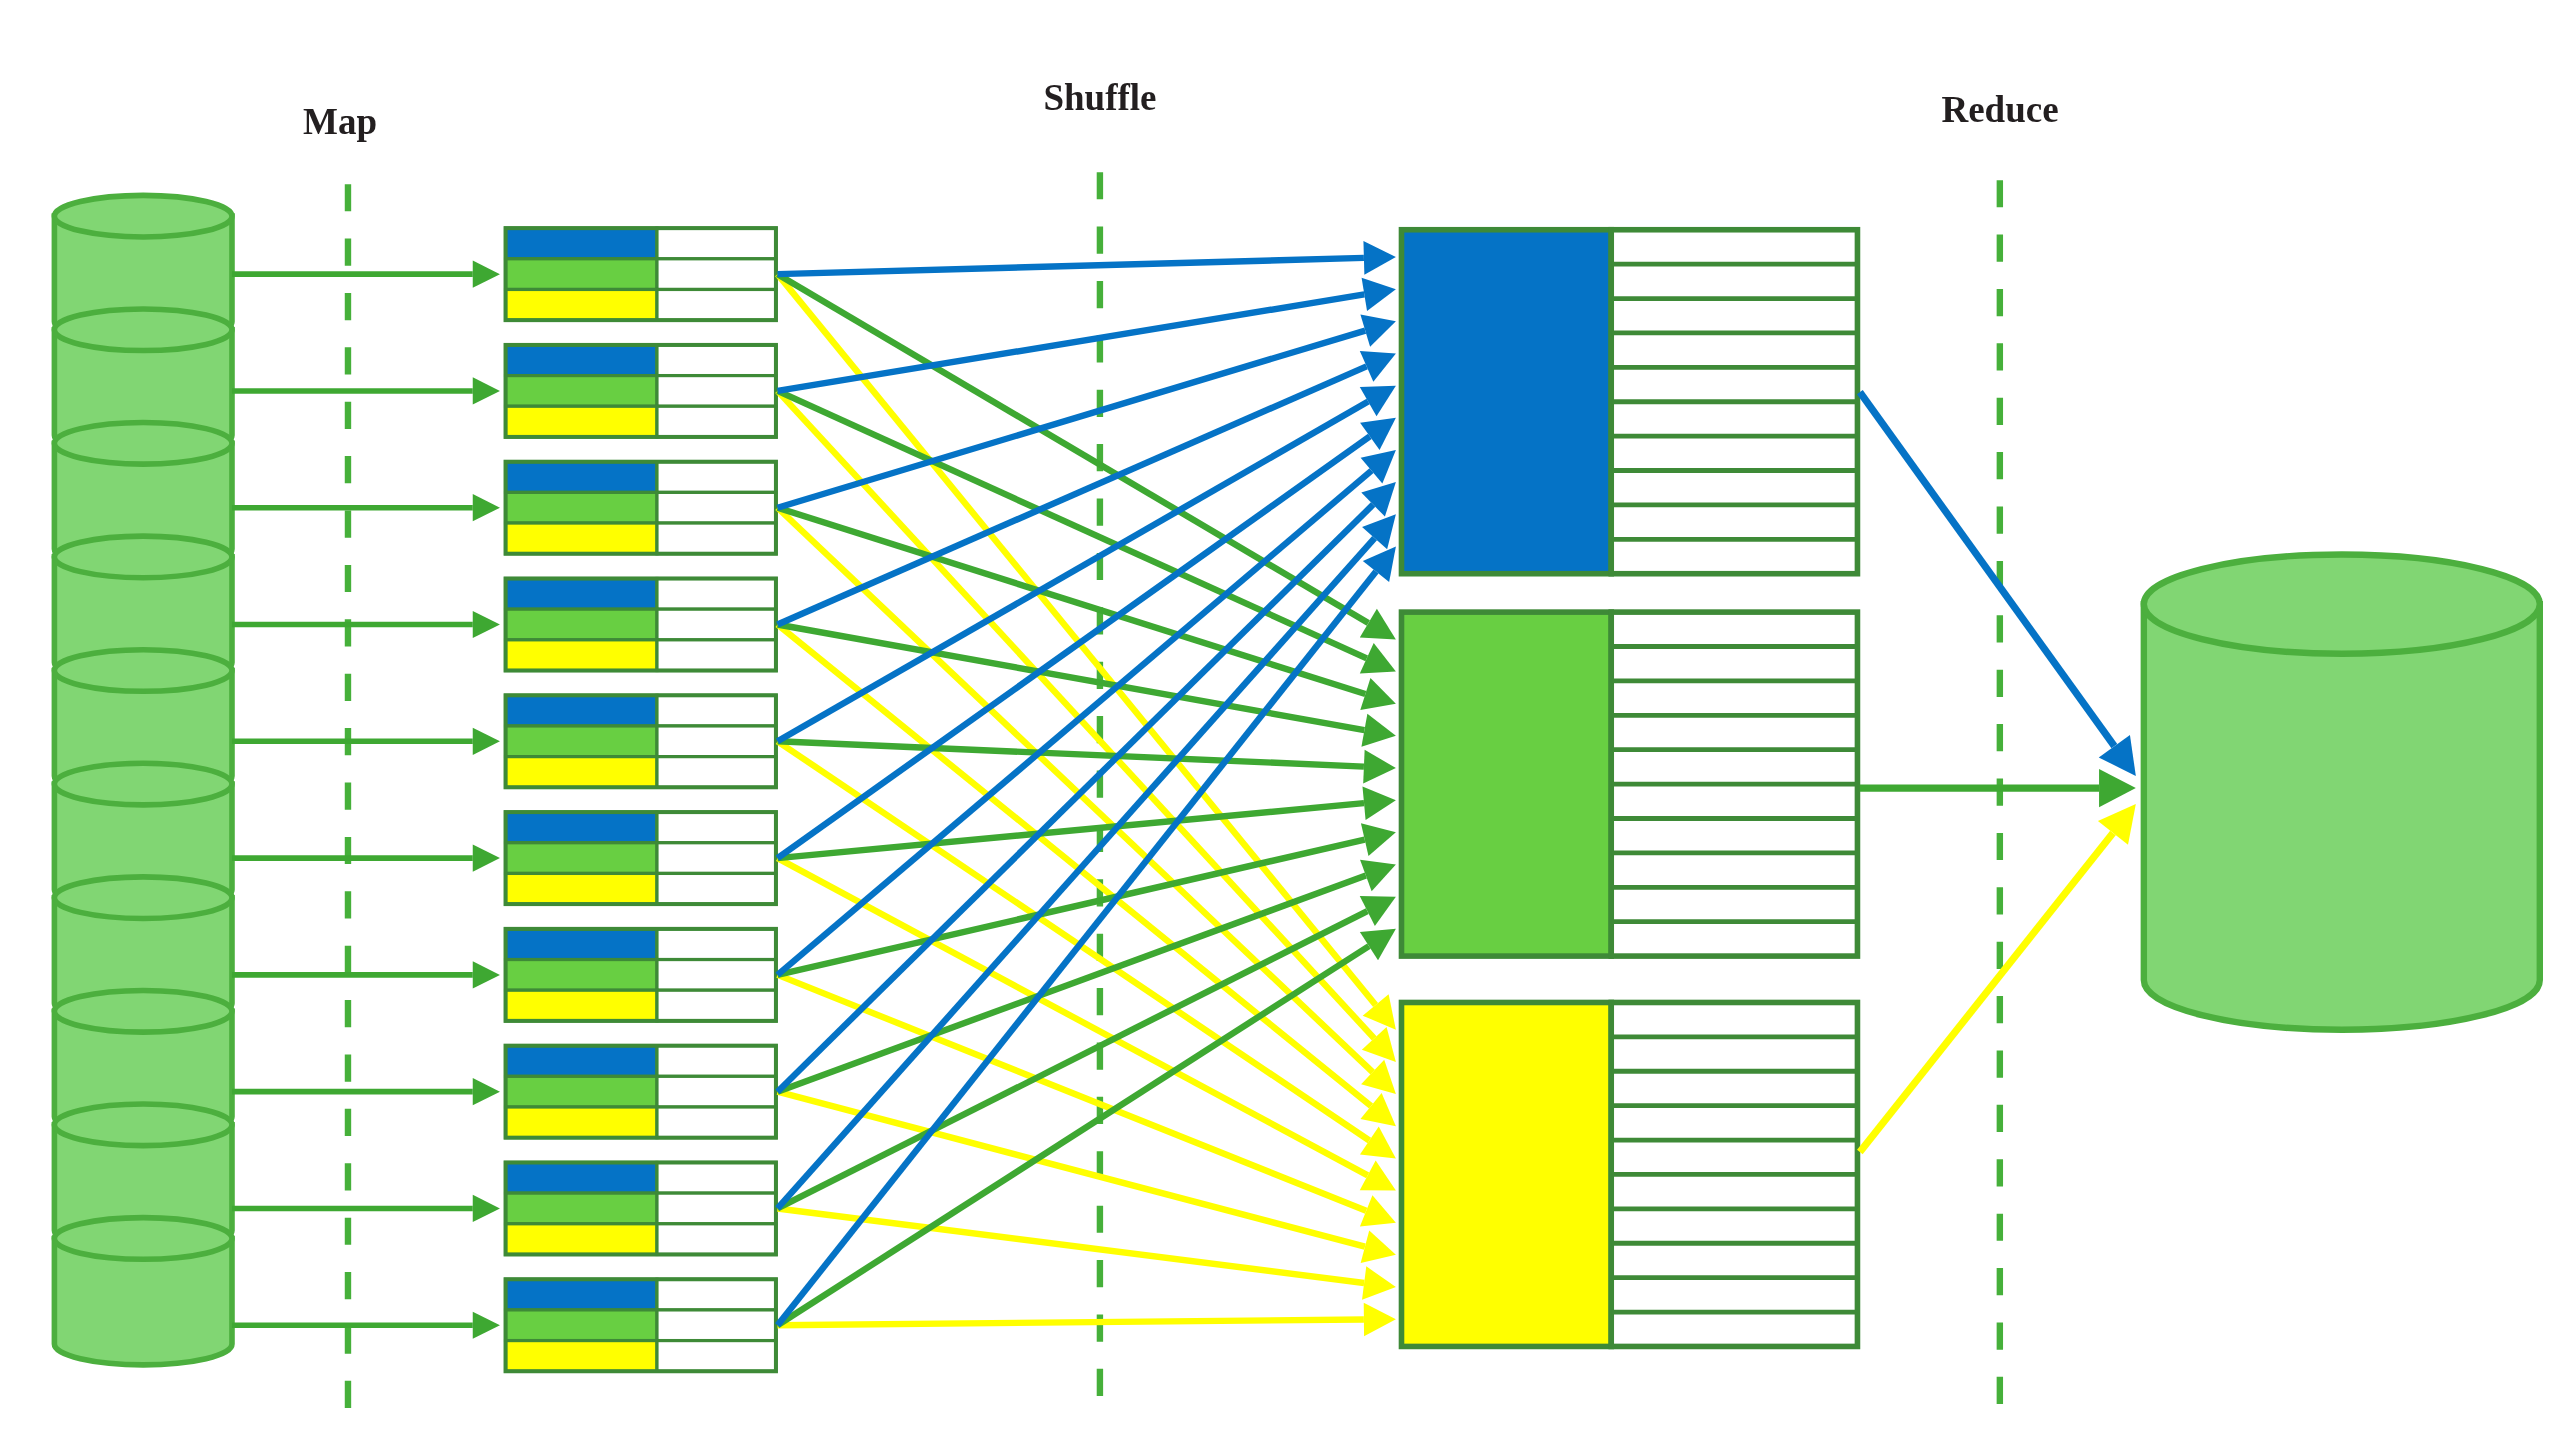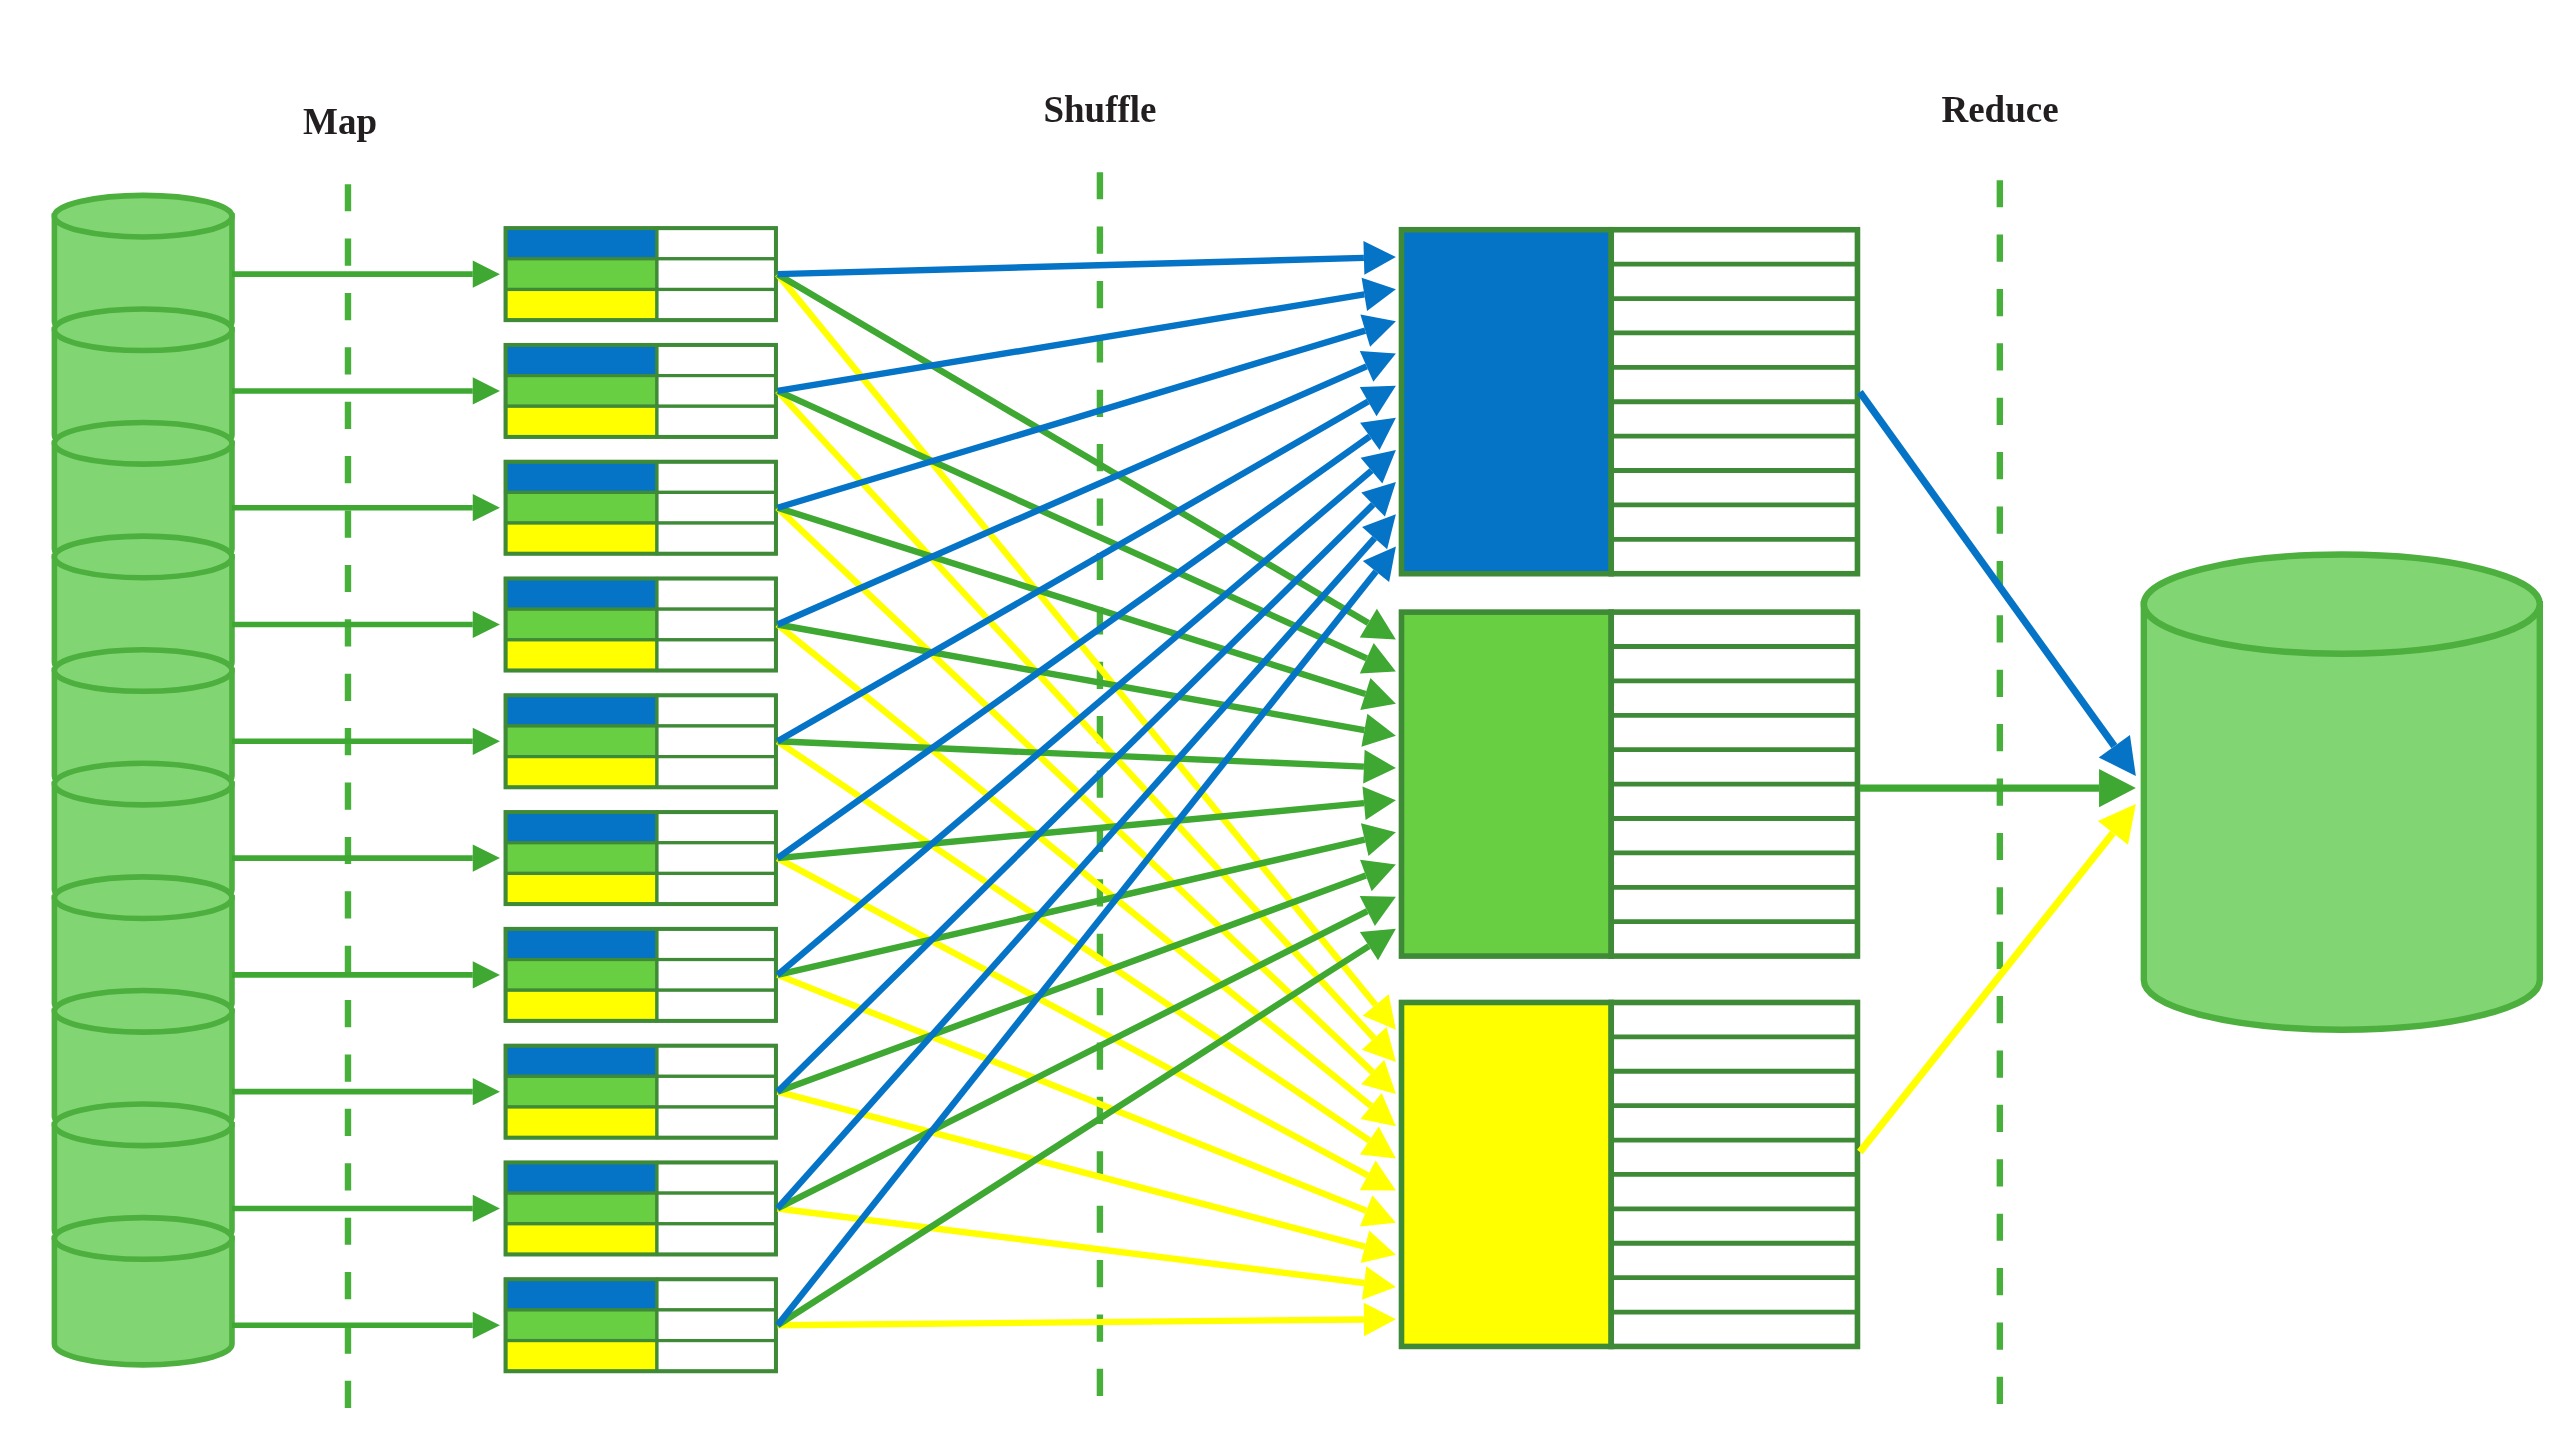--- a/index.html
+++ b/index.html
@@ -292,16 +292,16 @@
         <line x1="2325" y1="1440" x2="2641.415843293906" y2="1041.0408932381185" stroke="#FFFF00" stroke-width="9" stroke-linecap="butt"></line>
         <polygon points="2670,1005 2660.219787592055,1055.9543663021675 2622.611898995757,1026.1274201740696" fill="#FFFF00"></polygon>
       </g>
       <g>
         <path d="M 2680 755 L 2680 1225 A 247.5 62 0 0 0 3175 1225 L 3175 755 Z" fill="#81D673" stroke="#4CAF3E" stroke-width="8"></path>
         <ellipse cx="2927.5" cy="755" rx="247.5" ry="62" fill="#81D673" stroke="#4CAF3E" stroke-width="8"></ellipse>
       </g>
     </svg>
 
   <div class="phase-label" style="left: 180px; top: 100px; width: 320px; font-size: 37px;">Map</div>
-  <div class="phase-label" style="left: 940px; top: 88px; width: 320px; font-size: 37px;">Shuffle</div>
+  <div class="phase-label" style="left: 940px; top: 76px; width: 320px; font-size: 37px;">Shuffle</div>
   <div class="phase-label" style="left: 1840px; top: 88px; width: 320px; font-size: 37px;">Reduce</div>
 </div>
 
 
 </body></html>

